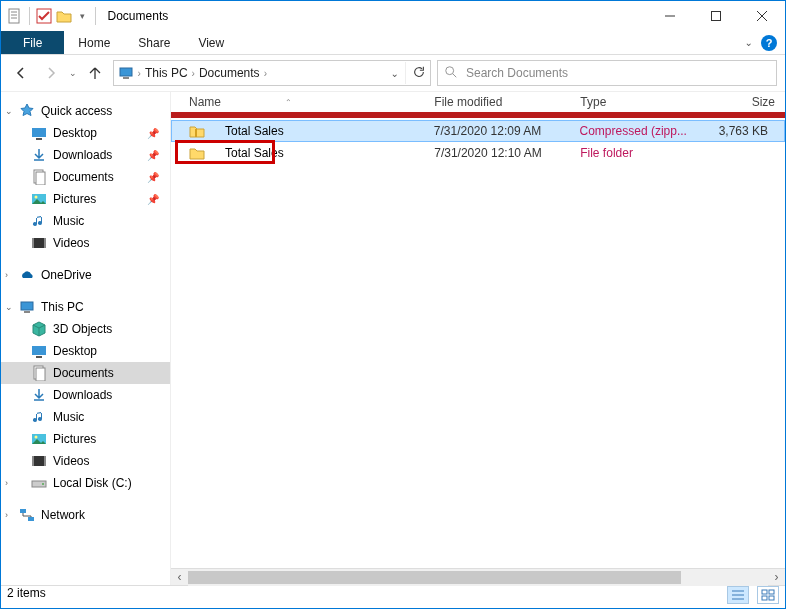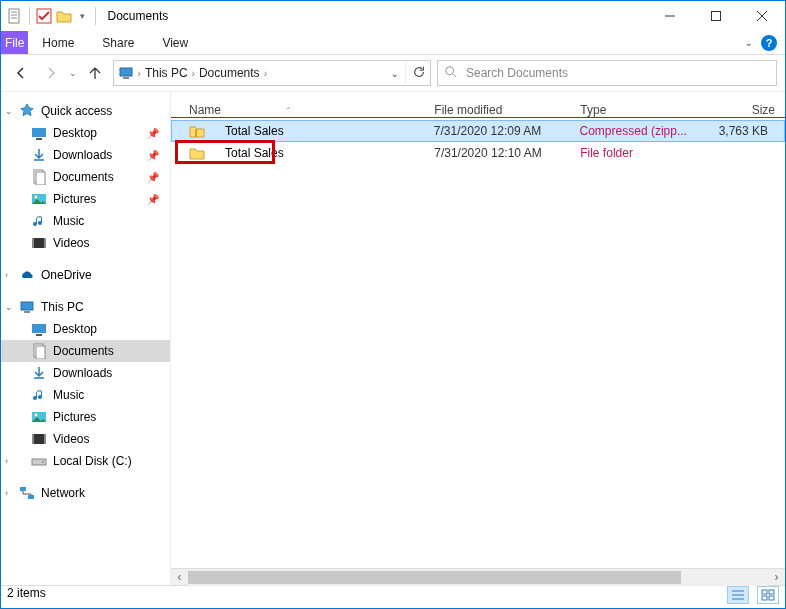--- a/index.html
+++ b/index.html
@@ -55,23 +55,23 @@
     position: relative;
   }
   .ribbon .tab {
     padding: 0 14px;
     display: flex;
     align-items: center;
     font-size: 12px;
     color: #222;
   }
   .ribbon .tab.file {
-    background: #8b5cf6;
+    background: #0c4a6e;
     color: #fff;
-    padding: 0 4px;
+    padding: 0 22px;
   }
   .ribbon .spacer { flex: 1; }
   .ribbon .help {
     display:flex; align-items:center; gap:8px; padding-right:8px;
   }
   .help-circle {
     width:16px;height:16px;border-radius:50%;
     background:#0078d7;color:#fff;display:flex;
     align-items:center;justify-content:center;font-weight:bold;font-size:11px;
   }
@@ -137,22 +137,22 @@
   }
   .nav-item .pin {
     margin-left:auto;color:#666;font-size:10px;padding-right:4px;
   }
   .nav-label{ white-space:nowrap; }
   
   .content {
     flex:1;display:flex;flex-direction:column;min-width:0;
   }
   .colheaders {
-    display:flex;align-items:flex-end;height:26px;
-    border-bottom:1px solid #b91c1c;color:#444;
+    display:flex;align-items:center;height:26px;
+    border-bottom:6px solid #b91c1c;color:#444;
     padding-left:10px;
   }
   .col { display:flex;align-items:center;gap:4px; }
   .col.name { width:260px;padding-left:8px;}
   .col.date { width:150px;}
   .col.type { width:130px;}
   .col.size { width:80px; justify-content:flex-end; padding-right:10px;}
   .col .sort { font-size:8px;color:#888;}
   .filelist { flex:1; padding:2px 0 0 0; overflow:hidden; position:relative;}
   .filerow {
@@ -392,20 +392,29 @@
     <div class="nav-group">
       <div class="nav-item">
         <span class="exp">⌄</span>
         <span class="ico">
             <svg viewBox="0 0 16 16">
               <rect x="2" y="3" width="12" height="8" fill="#3a95d6" stroke="#2a6aa0"></rect>
               <rect x="5" y="12" width="6" height="2" fill="#888"></rect>
             </svg>
           </span>
         <span class="nav-label">This PC</span>
+      </div>
+      <div class="nav-item child">
+        <span class="ico">
+            <svg viewBox="0 0 16 16">
+              <path d="M8 1l6 3v8l-6 3-6-3V4z" fill="#3ab6a0" stroke="#2a8a78"></path>
+              <path d="M2 4l6 3 6-3M8 7v8" stroke="#2a8a78" fill="none"></path>
+            </svg>
+          </span>
+        <span class="nav-label">3D Objects</span>
       </div>
       <div class="nav-item child">
         <span class="ico">
             <svg viewBox="0 0 16 16">
               <rect x="1" y="3" width="14" height="9" fill="#3a95d6"></rect>
               <rect x="5" y="13" width="6" height="2" fill="#555"></rect>
             </svg>
           </span>
         <span class="nav-label">Desktop</span>
       </div>

